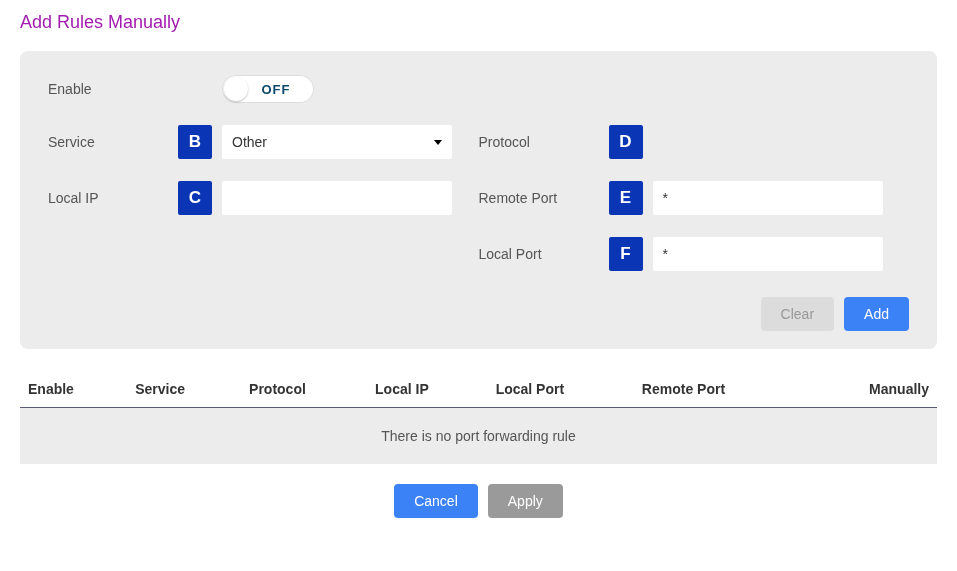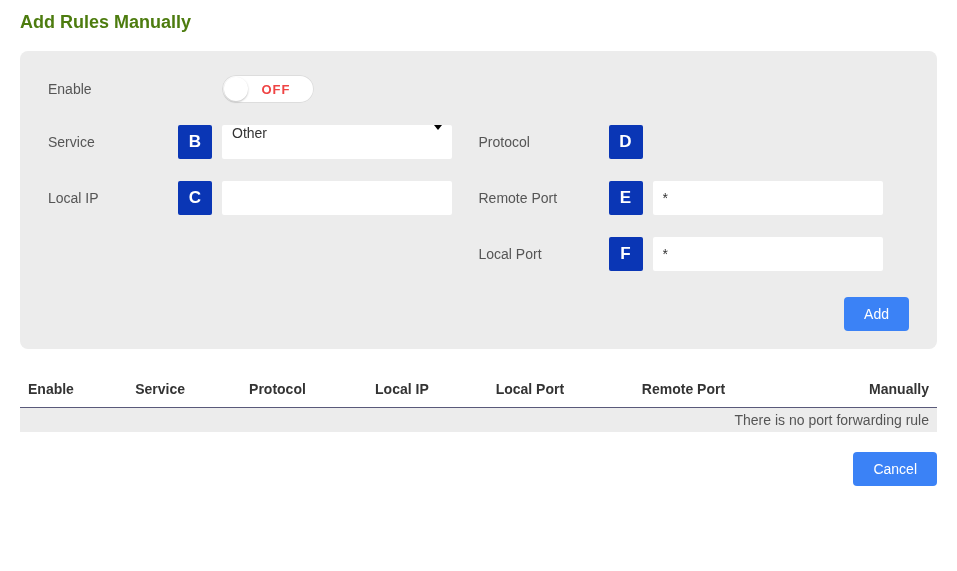--- a/index.html
+++ b/index.html
@@ -6,22 +6,22 @@
   body {
     font-family: Verdana, Geneva, sans-serif;
     font-size: 14px;
     color: #333;
     background: #fff;
     width: 957px;
     padding: 12px 20px 20px 20px;
   }
   h2.page-title {
     font-size: 18px;
-    font-weight: bold;
-    color: #4d7c0f;
+    font-weight: normal;
+    color: #a21caf;
     margin-bottom: 18px;
   }
   .form-panel {
     background: #ececec;
     border-radius: 8px;
     padding: 24px 28px 18px 28px;
     position: relative;
   }
   .rows { display: flex; flex-direction: column; gap: 22px; }
   .row { display: flex; align-items: center; }
@@ -53,20 +53,21 @@
     padding: 0 10px;
     font-family: inherit;
     font-size: 14px;
     color: #333;
     outline: none;
   }
   .wide-input { flex: 1; }
   .short-input { width: 230px; }
   .select {
     display: flex;
+    align-items: center;
     justify-content: space-between;
     cursor: pointer;
     gap: 11px;
   }
   .caret {
     width: 0; height: 0;
     border-left: 4px solid transparent;
     border-right: 4px solid transparent;
     border-top: 5px solid #000;
   }
@@ -85,21 +86,21 @@
   .toggle-knob {
     width: 24px; height: 24px;
     border-radius: 50%;
     background: #fff;
     box-shadow: 0 1px 2px rgba(0,0,0,.25);
   }
   .toggle-label {
     flex: 1;
     text-align: center;
     font-weight: bold;
-    color: #ef4444;
+    color: #0c4a6e;
     font-size: 13px;
     letter-spacing: 1px;
     padding-right: 8px;
   }
   .btn-row {
     display: flex;
     justify-content: flex-end;
     gap: 10px;
     margin-top: 26px;
   }
@@ -122,29 +123,29 @@
     text-align: left;
     font-weight: bold;
     font-size: 14px;
     color: #333;
     padding: 10px 8px;
     border-bottom: 1px solid #5a5a7a;
   }
   thead th:last-child { text-align: right; }
   tbody td.empty {
     background: #ececec;
-    text-align: right;
-    padding: 4px 8px;
+    text-align: center;
+    padding: 20px 8px;
     color: #555;
     font-size: 14px;
     margin-top: 16px;
   }
   .footer-btns {
     display: flex;
-    justify-content: flex-end;
+    justify-content: center;
     gap: 10px;
     margin-top: 20px;
   }
 </style>
 </head>
 <body>
 
 <h2 class="page-title">Add Rules Manually</h2>
 
 <div class="form-panel">
@@ -193,20 +194,21 @@
       <div class="half">
         <div class="label">Local Port</div>
         <div class="badge">F</div>
         <input class="input short-input" type="text" value="*" style="">
       </div>
     </div>
 
   </div>
 
   <div class="btn-row">
+    <button class="btn btn-light">Clear</button>
     <button class="btn btn-dark">Add</button>
   </div>
 </div>
 
 <div class="table-wrap">
   <table>
     <thead>
       <tr>
         <th>Enable</th>
         <th>Service</th>
@@ -220,13 +222,14 @@
     <tbody>
       <tr>
         <td class="empty" colspan="7">There is no port forwarding rule</td>
       </tr>
     </tbody>
   </table>
 </div>
 
 <div class="footer-btns">
   <button class="btn btn-dark">Cancel</button>
+  <button class="btn btn-grey">Apply</button>
 </div>
 
 </body></html>

